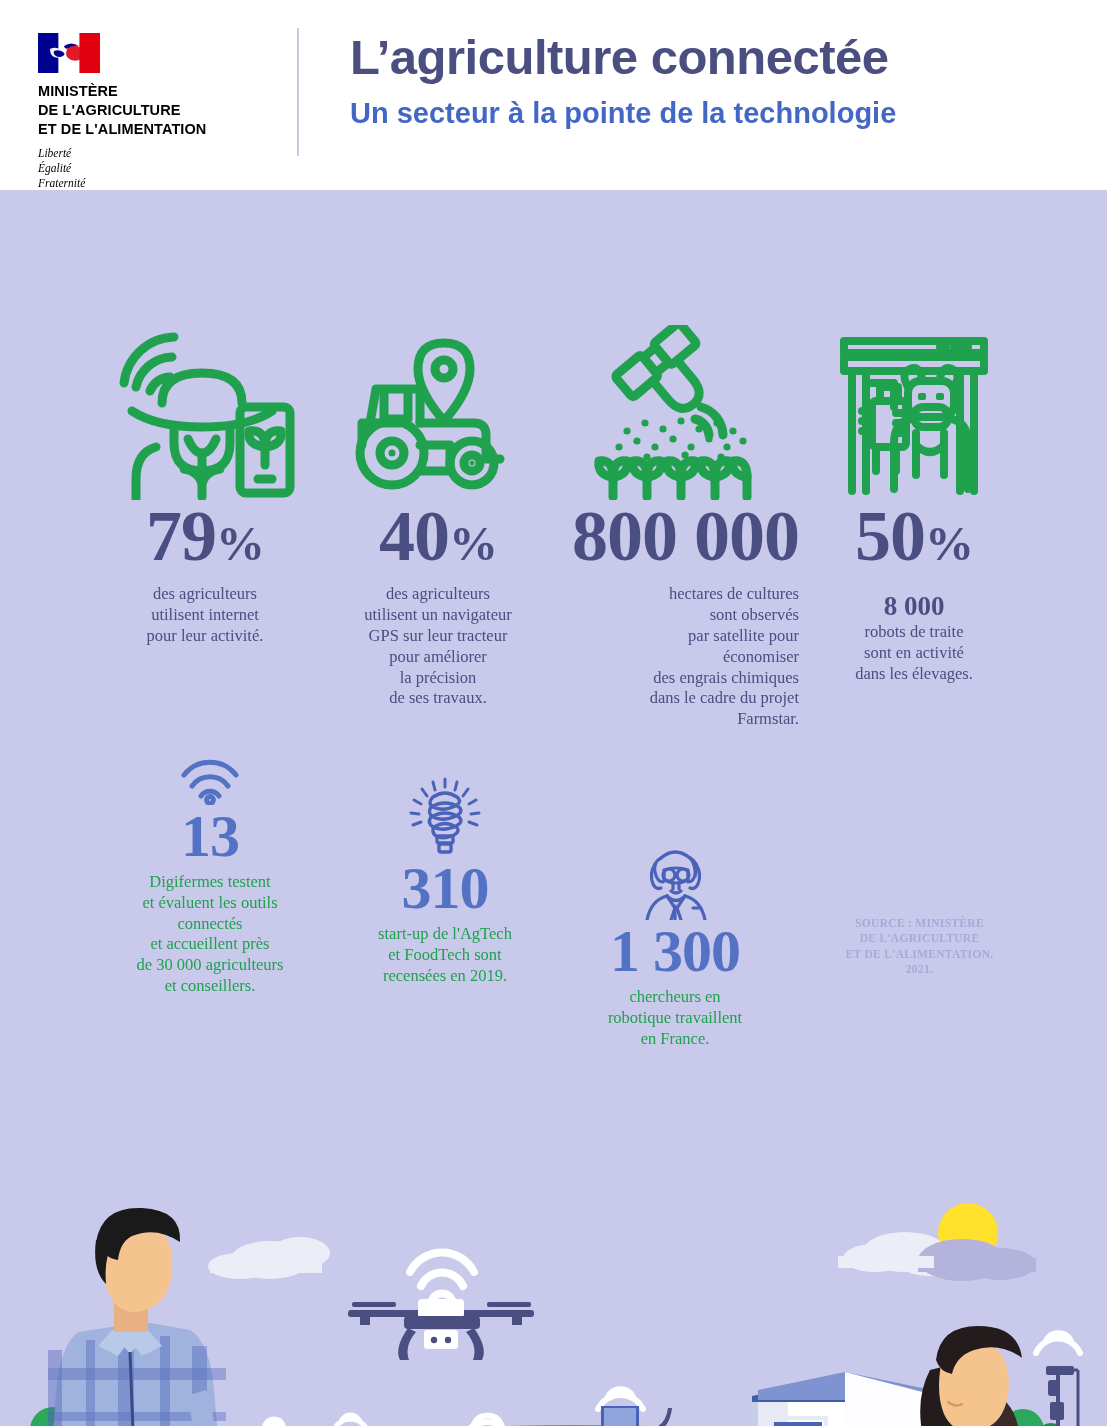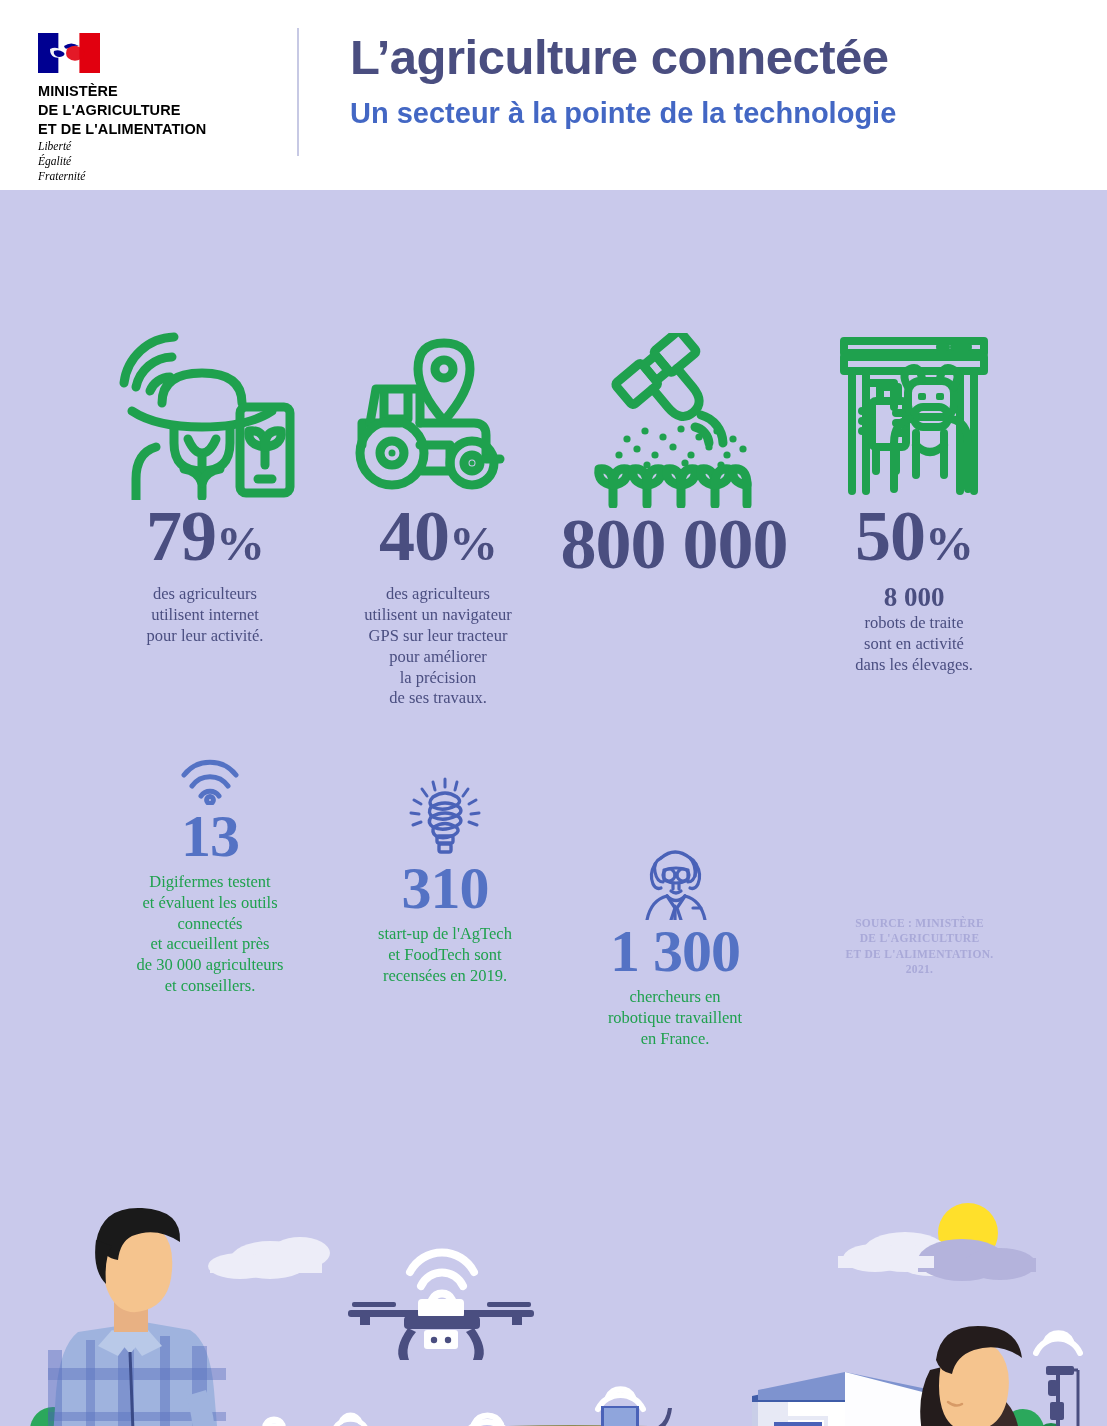--- a/index.html
+++ b/index.html
@@ -15,20 +15,21 @@
     background:#ffffff;
   }
   .logo-block { position:absolute; left:38px; top:33px; width:220px; }
   .flag { width:62px; height:40px; display:block; }
   .ministry-name {
     margin-top:9px;
     font-size:14.5px; font-weight:bold; line-height:1.32;
     color:#000000; letter-spacing:.1px;
   }
   .motto {
+    margin-top:7px;
     font-family:"Liberation Serif", serif;
     font-style:italic; font-size:11.5px; line-height:1.28; color:#000;
   }
   .title-sep {
     position:absolute; left:297px; top:28px;
     width:2px; height:128px; background:#C7C9E4;
   }
   .title-block { position:absolute; left:322px; top:30px; width:700px;margin-left:28px; }
   .main-title {
     font-size:49px; font-weight:bold; color:#4A4E80;
@@ -50,21 +51,21 @@
   .stat .icon-wrap { height:180px; display:flex; align-items:flex-end; justify-content:center; }
   .big-num {
     font-size:72px; font-weight:bold; color:#4A4E80;
     line-height:1.02; letter-spacing:-1px; white-space:nowrap;
   }
   .big-num .pct { font-size:49px; }
   .desc {
     margin-top:11px; font-size:16.5px; line-height:1.26; color:#4A4E80;
   }
   .sub-num {
-    margin-top:9px; font-size:27px; font-weight:bold; color:#4A4E80;
+    margin-top:18px; font-size:27px; font-weight:bold; color:#4A4E80;
   }
   .sub-desc { font-size:16.5px; line-height:1.26; color:#4A4E80; }
 
   
   .stat2 { position:absolute; text-align:center; }
   .stat2 .icon-wrap2 { display:flex; align-items:flex-end; justify-content:center; }
   .big-num-b {
     font-size:60px; font-weight:bold; color:#5472C4;
     line-height:1.05; letter-spacing:-1px; white-space:nowrap;
   }
@@ -431,21 +432,21 @@
     </div>
     <div class="big-num"><span>40</span><span class="pct">%</span></div>
     <div class="desc" style="white-space:pre-line;">des agriculteurs
 utilisent un navigateur
 GPS sur leur tracteur
 pour améliorer
 la précision
 de ses travaux.</div>
   </div>
 
-  <div class="stat" style="left:549px; top:138px; width:250px;">
+  <div class="stat" style="left:549px; top:130px; width:250px;text-align:right;">
     <div class="icon-wrap">
       <svg width="190" height="175" viewBox="0 0 190 175" fill="none" stroke="#1FA14E" stroke-width="9" stroke-linecap="round" stroke-linejoin="round">
         <g transform="rotate(-40 95 55)">
           <rect x="52" y="14" width="34" height="28" rx="3"></rect>
           <rect x="102" y="14" width="34" height="28" rx="3"></rect>
           <rect x="86" y="18" width="16" height="20"></rect>
           <path d="M78 42 l0 24 q0 20 16 20 q16 0 16 -20 l0 -24"></path>
         </g>
         <path d="M122 82 a30 30 0 0 1 22 28"></path>
         <path d="M116 94 a18 18 0 0 1 14 16"></path>
@@ -484,20 +485,27 @@
           <path d="M102 152 q16 -2 14 -16 q-14 -2 -14 16"></path>
           <path d="M136 172 l0 -22"></path>
           <path d="M136 152 q-16 -2 -14 -16 q14 -2 14 16"></path>
           <path d="M136 152 q16 -2 14 -16 q-14 -2 -14 16"></path>
           <path d="M168 172 l0 -22"></path>
           <path d="M168 152 q-16 -2 -14 -16 q14 -2 14 16"></path>
         </g>
       </svg>
     </div>
     <div class="big-num"><span>800 000</span></div>
+    <div class="desc" style="white-space:pre-line;">hectares de cultures
+sont observés
+par satellite pour
+économiser
+des engrais chimiques
+dans le cadre du projet
+Farmstar.</div>
   </div>
 
   <div class="stat" style="left:800px; top:130px; width:228px;">
     <div class="icon-wrap">
       <svg width="165" height="175" viewBox="0 0 165 175" fill="none" stroke="#1FA14E" stroke-width="8" stroke-linecap="round" stroke-linejoin="round">
         <rect x="12" y="16" width="140" height="12"></rect>
         <rect x="12" y="32" width="140" height="14"></rect>
         <path d="M108 22 l6 0 M122 22 l14 0"></path>
         <path d="M20 46 l0 120"></path>
         <path d="M34 46 l0 120"></path>

